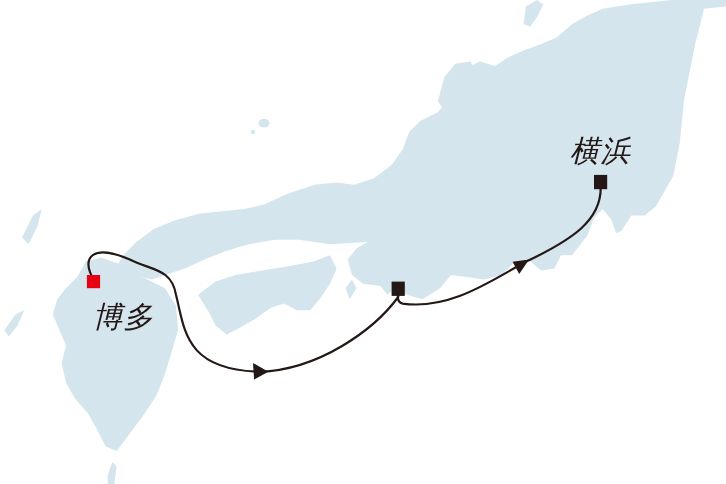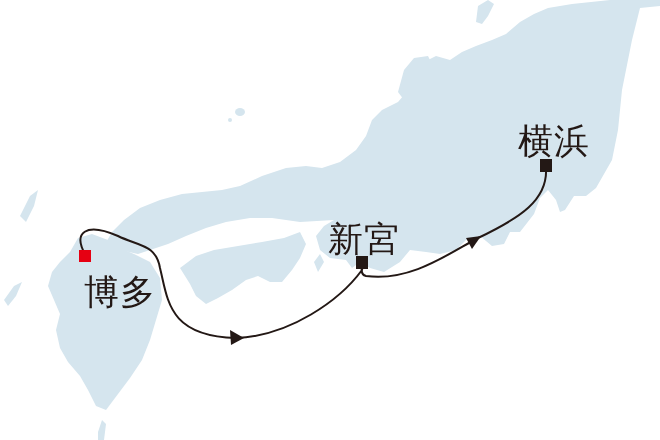--- a/index.html
+++ b/index.html
@@ -1,25 +1,26 @@
 <!DOCTYPE html>
 <html><head>
   <meta charset="utf-8">
   <style>
     html, body { margin: 0; padding: 0; background: #ffffff; }
     #map-root { position: relative; width: 660px; height: 440px; overflow: hidden; background: #ffffff; }
     svg { position: absolute; left: 0; top: 0; }
     .label {
       position: absolute;
       font-family: "DejaVu Sans", sans-serif;
-      font-size: 35px;
+      font-size: 27px;
       color: #231815;
       letter-spacing: 1px;
       line-height: 1;
       white-space: nowrap;
+      font-style: italic;
     }
   </style>
 </head>
 <body>
 
 <div id="map-root">
   <svg width="660" height="440" viewBox="0 0 660 440">
     <g fill="#d5e5ee">
 
       <path d="
@@ -69,15 +70,14 @@
 
     <polygon points="230,330 244,338 231,345" fill="#231815"></polygon>
     <polygon points="466,238 481,236 472,249" fill="#231815"></polygon>
 
     <rect x="79" y="250" width="12" height="12" fill="#e60012"></rect>
     <rect x="356" y="256" width="12" height="13" fill="#231815"></rect>
     <rect x="540" y="159" width="12" height="13" fill="#231815"></rect>
   </svg>
 
   <div class="label" style="left:50px; top:275px;margin-left:34px;">博多</div>
-  <div class="label" style="left:328px; top:222px;">新宮</div>
   <div class="label" style="left:518px; top:124px;">横浜</div>
 </div>
 
 </body></html>

